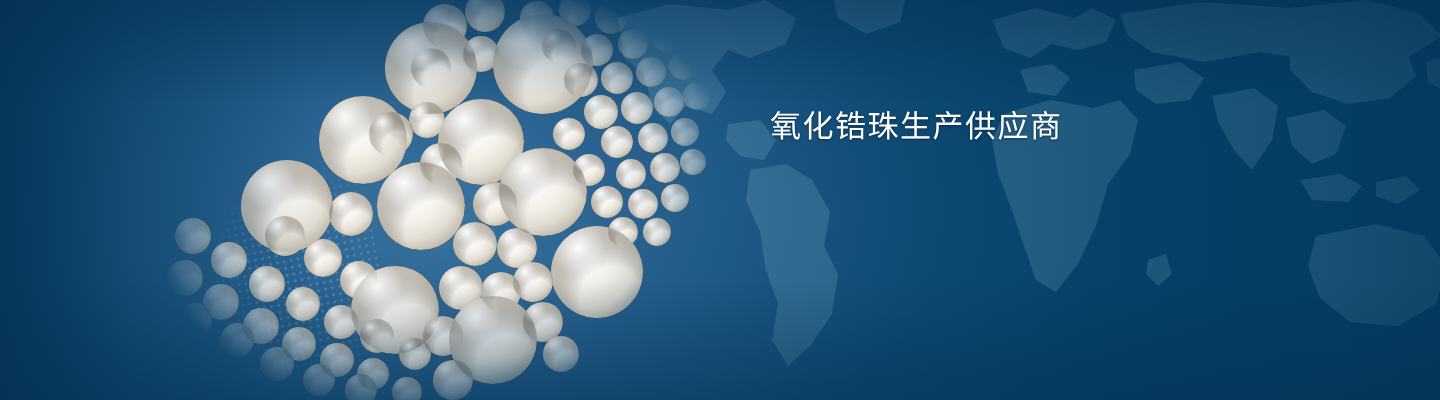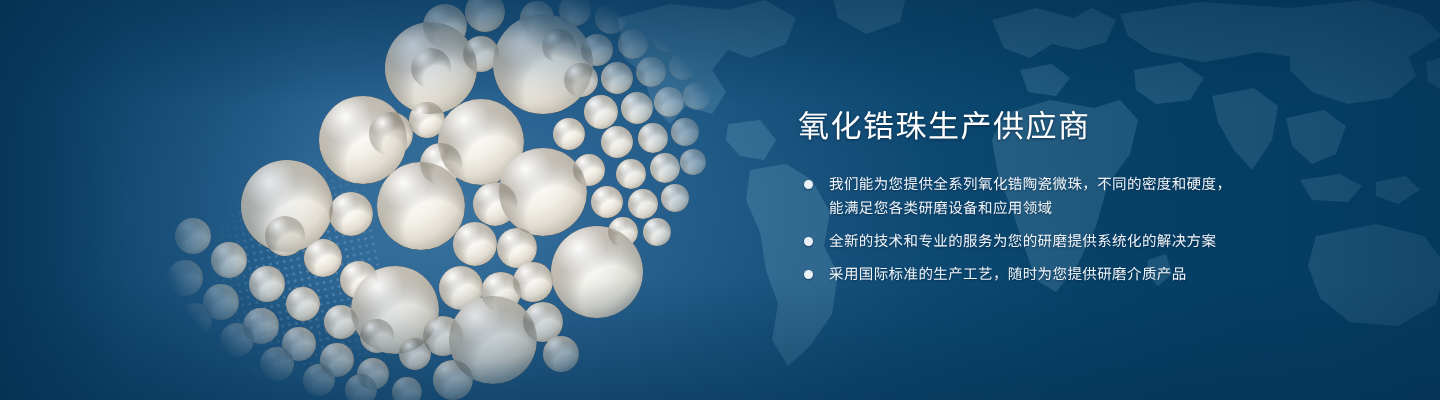--- a/index.html
+++ b/index.html
@@ -74,21 +74,21 @@
     width: 580px;
     height: 415px;
     -webkit-mask-image: radial-gradient(ellipse 300px 230px at 52% 50%, #000 56%, rgba(0,0,0,0.92) 72%, rgba(0,0,0,0) 100%);
     mask-image: radial-gradient(ellipse 300px 230px at 52% 50%, #000 56%, rgba(0,0,0,0.92) 72%, rgba(0,0,0,0) 100%);
   }
   .beads svg { display: block; width: 100%; height: 100%; }
 
   
   .content {
     position: absolute;
-    left: 798px;
+    left: 770px;
     top: 108px;
     width: 470px;
   }
 
   .headline {
     color: #ffffff;
     font-size: 31px;
     line-height: 1.22;
     letter-spacing: 1.5px;
     font-weight: 400;
@@ -296,34 +296,15 @@
       </g>
     </svg>
   </div>
 
   <div class="bg-vignette"></div>
 
   <div class="content">
 
     <h1 class="headline">氧化锆珠生产供应商</h1>
 
-    <ul class="bullets">
-
-      <li class="bullet">
-        <span class="bullet-dot"></span>
-        <span class="bullet-line">我们能为您提供全系列氧化锆陶瓷微珠，不同的密度和硬度，</span>
-        <span class="bullet-line">能满足您各类研磨设备和应用领域</span>
-      </li>
-
-      <li class="bullet">
-        <span class="bullet-dot"></span>
-        <span class="bullet-line">全新的技术和专业的服务为您的研磨提供系统化的解决方案</span>
-      </li>
-
-      <li class="bullet">
-        <span class="bullet-dot"></span>
-        <span class="bullet-line">采用国际标准的生产工艺，随时为您提供研磨介质产品</span>
-      </li>
-
-    </ul>
   </div>
 
 </div>
 
 </body></html>

